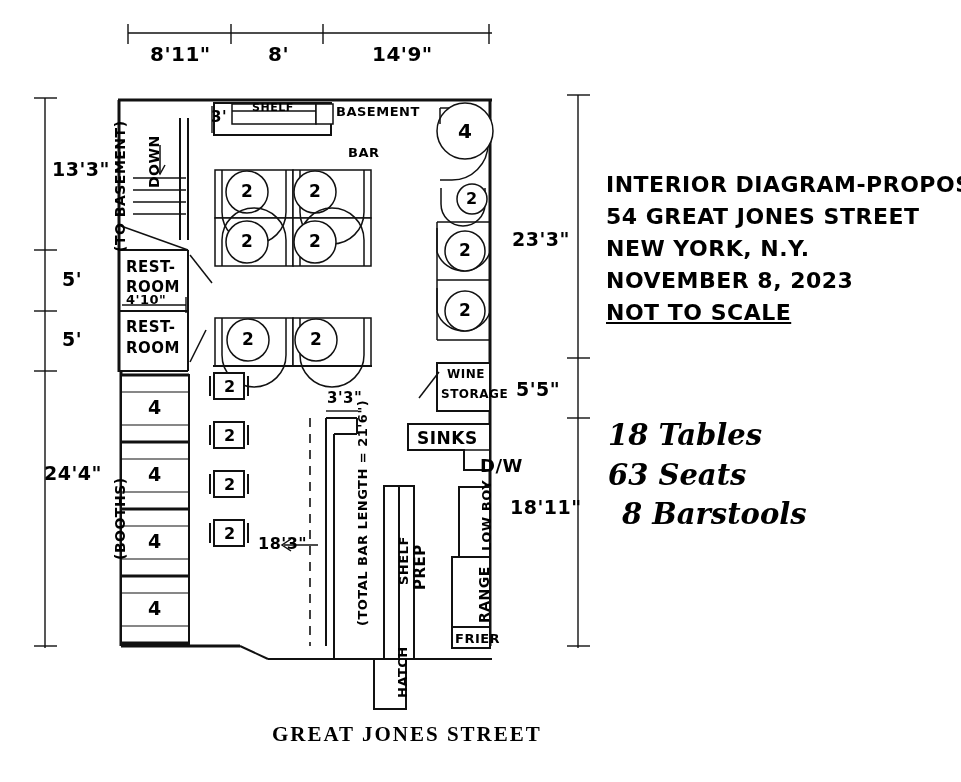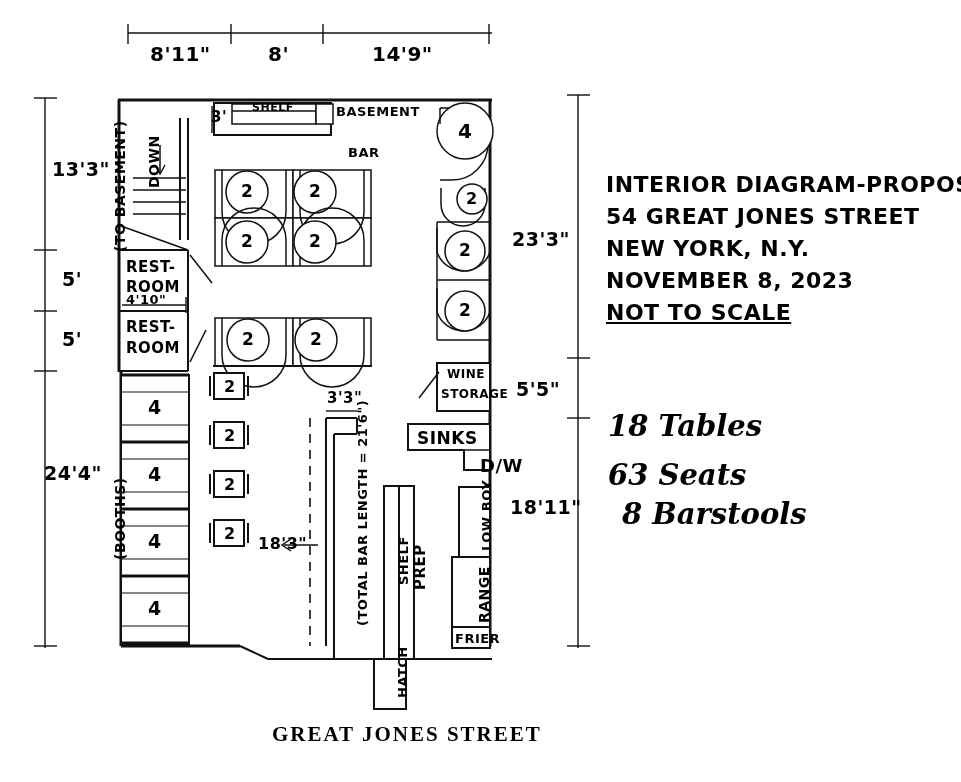--- a/index.html
+++ b/index.html
@@ -306,19 +306,19 @@
 <div class="tx hand" style="left:327px;top:389px;font-size:15px;">3'3"</div>
 <div class="tx hand" style="left:258px;top:534px;font-size:16px;">18'3"</div>
 <div class="tx hand rot90" style="left:355px;top:626px;font-size:13px;">(TOTAL BAR LENGTH = 21'6")</div>
 
 <div class="tx hand" style="left:606px;top:172px;font-size:22px;">INTERIOR DIAGRAM-PROPOSED</div>
 <div class="tx hand" style="left:606px;top:204px;font-size:22px;">54 GREAT JONES STREET</div>
 <div class="tx hand" style="left:606px;top:236px;font-size:22px;">NEW YORK, N.Y.</div>
 <div class="tx hand" style="left:606px;top:268px;font-size:22px;">NOVEMBER 8, 2023</div>
 <div class="tx hand" style="left:606px;top:300px;font-size:22px;text-decoration:underline;">NOT TO SCALE</div>
 
-<div class="tx cursive" style="left:608px;top:409px;font-size:29px;">18 Tables</div>
+<div class="tx cursive" style="left:608px;top:418px;font-size:29px;">18 Tables</div>
 <div class="tx cursive" style="left:608px;top:458px;font-size:29px;">63 Seats</div>
 <div class="tx cursive" style="left:622px;top:497px;font-size:29px;">8 Barstools</div>
 
 <div class="tx hand" style="left:272px;top:722px;font-size:21px;letter-spacing:2px;font-family:Liberation Serif, serif;">GREAT JONES STREET</div>
 
 </div>
 
 </body></html>

